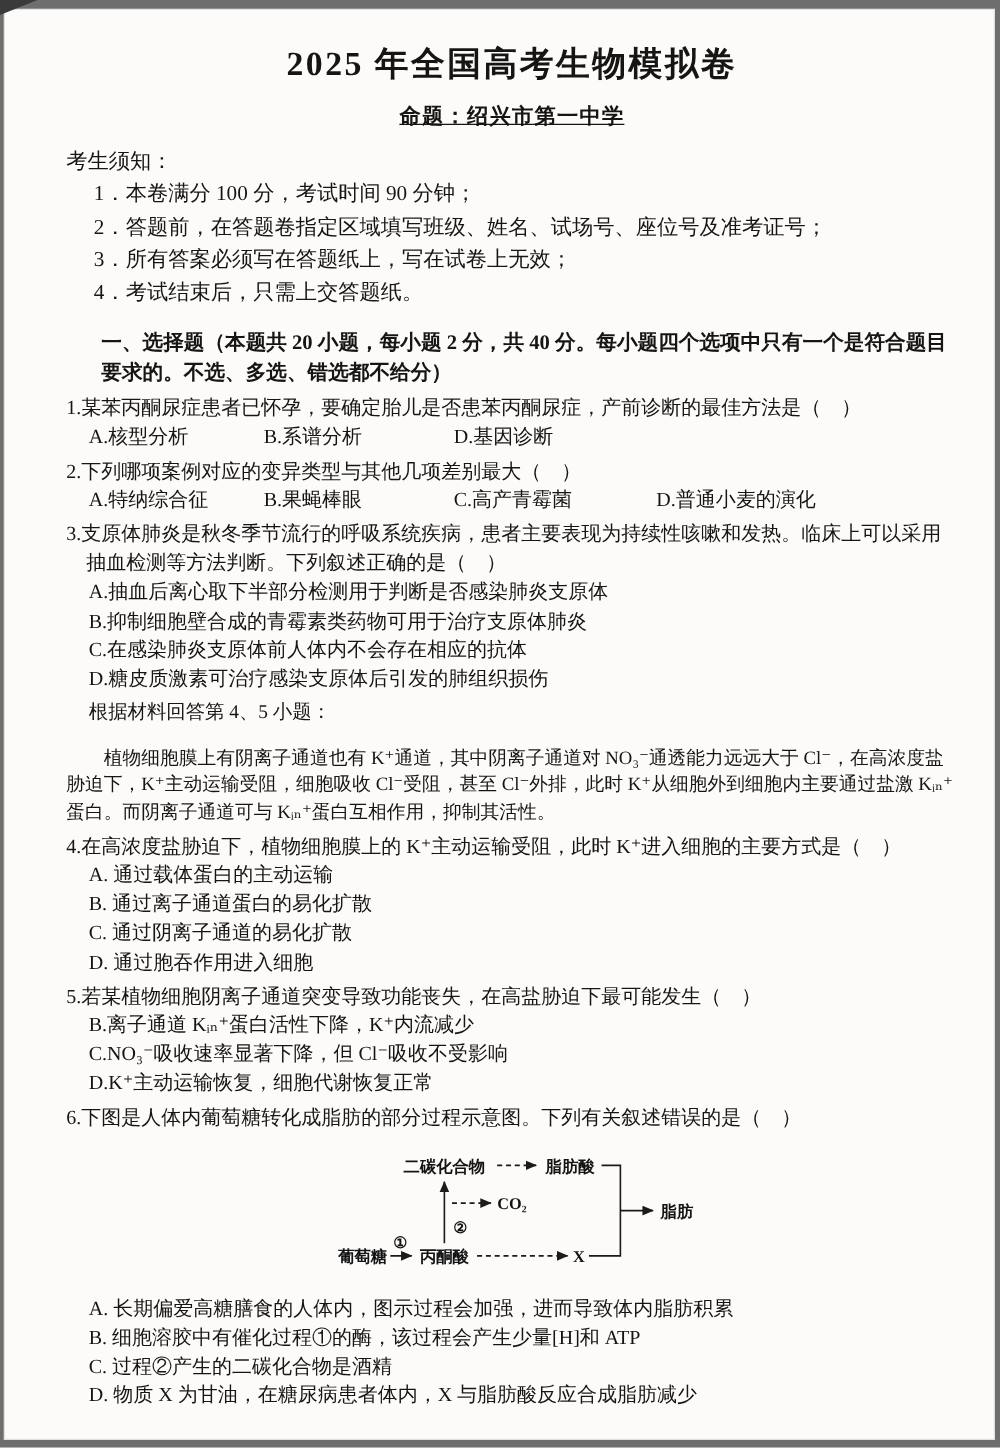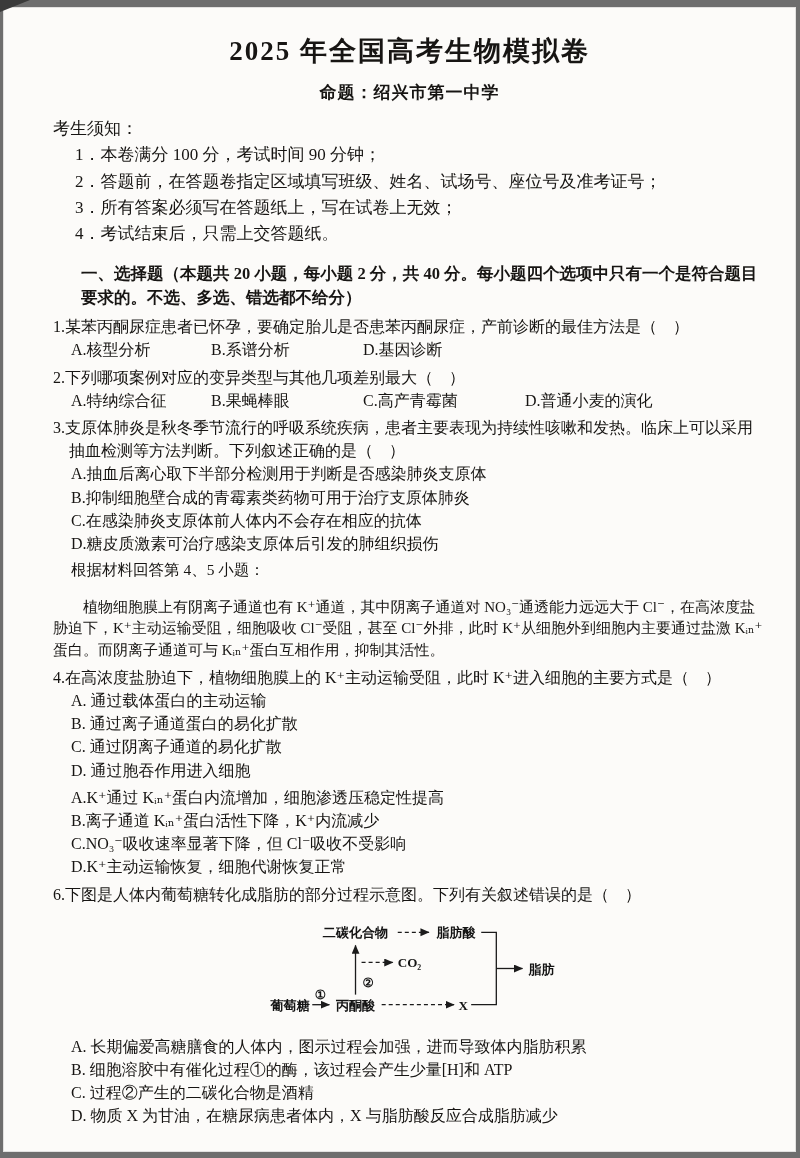--- a/index.html
+++ b/index.html
@@ -12,21 +12,21 @@
   .corner-tl{position:absolute;left:0;top:0;width:30px;height:12px;background:#3a3a3a;
     clip-path:polygon(0 0,100% 0,0 100%);z-index:3;}
   .page{
     position:absolute;left:3px;top:7px;right:4px;bottom:6px;
     background:#fcfbf9;overflow:hidden;z-index:1;
     box-shadow:inset 0 0 0 1px rgba(80,80,80,.15);
     padding-left:14px;
   }
   .content{padding:16px 30px 0 36px;}
   .title{text-align:center;font-size:27px;font-weight:bold;letter-spacing:2px;margin-top:10px;}
-  .subtitle{text-align:center;font-size:17px;font-weight:bold;margin-top:12px;letter-spacing:1px;}
+  .subtitle{text-align:center;font-size:17px;font-weight:bold;margin-top:12px;letter-spacing:1px;text-decoration:underline;}
   .notice{margin-top:12px;font-size:17px;line-height:1.55;}
   .notice-heading{font-weight:normal;}
   .notice-items{padding-left:22px;}
   .section-heading{font-weight:bold;font-size:16.5px;line-height:1.5;margin-top:14px;margin-left:28px;}
   .q{font-size:16px;line-height:1.45;margin-top:4px;}
   .q-stem{padding-left:1em;text-indent:-1em;}
   .opts-inline{display:grid;grid-template-columns:140px 152px 162px auto;padding-left:18px;}
   .opts-block{padding-left:18px;}
   .opts-block > div{padding-left:1em;text-indent:-1em;}
   .material-intro{padding-left:18px;font-size:15.5px;margin-top:4px;line-height:1.45;}
@@ -98,22 +98,22 @@
       <div class="q-stem">4.在高浓度盐胁迫下，植物细胞膜上的 K⁺主动运输受阻，此时 K⁺进入细胞的主要方式是（　）</div>
       <div class="opts-block">
         <div>A. 通过载体蛋白的主动运输</div>
         <div>B. 通过离子通道蛋白的易化扩散</div>
         <div>C. 通过阴离子通道的易化扩散</div>
         <div>D. 通过胞吞作用进入细胞</div>
       </div>
     </div>
 
     <div class="q">
+      <div class="q-stem">5.若某植物细胞阴离子通道突变导致功能丧失，在高盐胁迫下最可能发生（　）</div>
       <div class="opts-block">
-        <div>A.K⁺通过 Kᵢₙ⁺蛋白内流增加，细胞渗透压稳定性提高</div>
         <div>B.离子通道 Kᵢₙ⁺蛋白活性下降，K⁺内流减少</div>
         <div>C.NO₃⁻吸收速率显著下降，但 Cl⁻吸收不受影响</div>
         <div>D.K⁺主动运输恢复，细胞代谢恢复正常</div>
       </div>
     </div>
 
     <div class="q">
       <div class="q-stem">6.下图是人体内葡萄糖转化成脂肪的部分过程示意图。下列有关叙述错误的是（　）</div>
 
       <div class="diagram-wrap">

